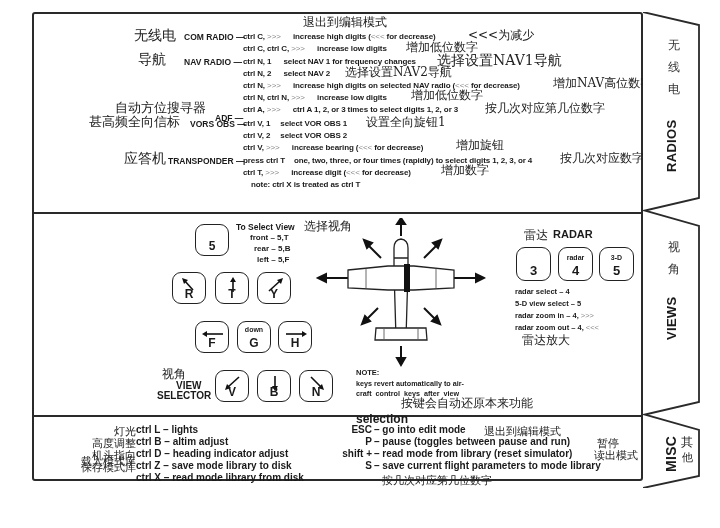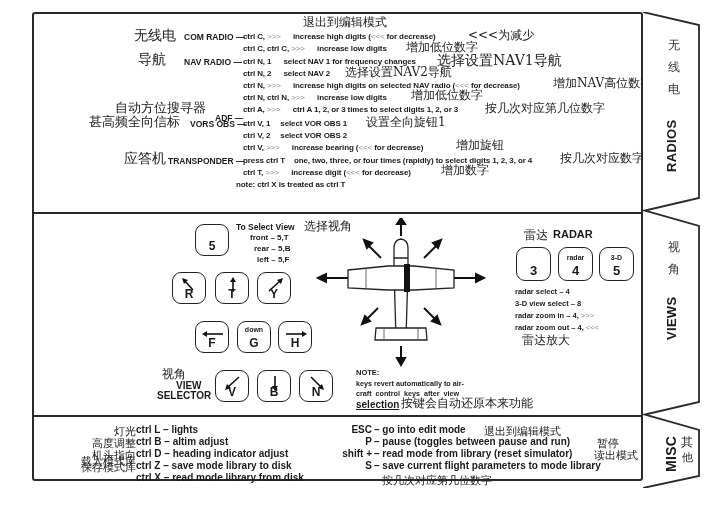--- a/index.html
+++ b/index.html
@@ -100,21 +100,21 @@
   <div class="abs lbl" style="left:168px;top:156px;">TRANSPONDER —</div>
   <div class="abs en" style="left:243px;top:156px;">
     <span>press ctrl T</span><span style="margin-left:9px;">one, two, three, or four times (rapidly) to select digits 1, 2, 3, or 4</span>
   </div>
   <div class="abs cn" style="left:560px;top:150px;font-size:12px;">按几次对应数字</div>
   <div class="abs en" style="left:243px;top:168px;">
     <span>ctrl T,</span> <span class="gray">&gt;&gt;&gt;</span>
     <span style="margin-left:10px;">increase digit (</span><span class="gray">&lt;&lt;&lt;</span><span> for decrease)</span>
   </div>
   <div class="abs cn" style="left:441px;top:162px;font-size:12px;">增加数字</div>
-  <div class="abs en" style="left:236px;top:180px;">note: ctrl X is treated as ctrl T</div>
+  <div class="abs en" style="left:251px;top:180px;">note: ctrl X is treated as ctrl T</div>
 </section>
 
 <div class="tab" style="top:12px;width:62px;height:200px;">
   <svg width="62" height="200">
     <polyline points="0,0 56,13 56,186 0,199" fill="#fff" stroke="#2a2a2a" stroke-width="1.8"></polyline>
   </svg>
   <div class="cnv" style="top:22px;">无</div>
   <div class="cnv" style="top:44px;">线</div>
   <div class="cnv" style="top:66px;">电</div>
   <div class="vert" style="left:21px;top:160px;">RADIOS</div>
@@ -229,38 +229,38 @@
     <line x1="98" y1="40" x2="112" y2="40" stroke="#222" stroke-width="1.5"></line>
 
     <path d="M80,110 L130,110 L131,122 L79,122 Z" fill="#fff" stroke="#222" stroke-width="1.3"></path>
     <line x1="88" y1="111" x2="88" y2="121" stroke="#444" stroke-width="0.8"></line>
     <line x1="122" y1="111" x2="122" y2="121" stroke="#444" stroke-width="0.8"></line>
   </svg>
 
   <div class="abs" style="left:356px;top:368px;font-size:7.5px;font-weight:700;">NOTE:</div>
   <div class="abs" style="left:356px;top:379px;font-size:7.2px;font-weight:700;">keys revert automatically to air-</div>
   <div class="abs" style="left:356px;top:389px;font-size:7.2px;font-weight:700;white-space:pre;">craft  control  keys  after  view</div>
-  <div class="abs" style="left:356px;top:399px;font-size:10px;font-weight:700;text-decoration:underline;">selection</div>
+  <div class="abs" style="left:356px;top:412px;font-size:12px;font-weight:700;">selection</div>
   <div class="abs cn" style="left:401px;top:395px;font-size:12px;">按键会自动还原本来功能</div>
 
   <div class="abs cn" style="left:524px;top:227px;font-size:12px;">雷达</div>
   <div class="abs b" style="left:553px;top:228px;font-size:11px;">RADAR</div>
   <div class="kbtn" style="left:516px;top:247px;width:35px;height:34px;">
     <div class="letter" style="font-size:13px;">3</div>
   </div>
   <div class="kbtn" style="left:558px;top:247px;width:35px;height:34px;">
     <div class="sub" style="top:6px;">radar</div>
     <div class="letter" style="font-size:13px;">4</div>
   </div>
   <div class="kbtn" style="left:599px;top:247px;width:35px;height:34px;">
     <div class="sub" style="top:6px;">3-D</div>
     <div class="letter" style="font-size:13px;">5</div>
   </div>
   <div class="abs" style="left:515px;top:287px;font-size:7.5px;font-weight:700;">radar select – 4</div>
-  <div class="abs" style="left:515px;top:299px;font-size:7.5px;font-weight:700;">3-D view select – 8</div>
+  <div class="abs" style="left:515px;top:299px;font-size:7.5px;font-weight:700;">5-D view select – 5</div>
   <div class="abs" style="left:515px;top:311px;font-size:7.5px;font-weight:700;">
     <span>radar zoom in – 4, </span><span class="gray">&gt;&gt;&gt;</span>
   </div>
   <div class="abs" style="left:515px;top:323px;font-size:7.5px;font-weight:700;">
     <span>radar zoom out – 4, </span><span class="gray">&lt;&lt;&lt;</span>
   </div>
   <div class="abs cn" style="left:522px;top:332px;font-size:12px;">雷达放大</div>
 </section>
 
 <div class="tab" style="top:210px;width:62px;height:206px;">

